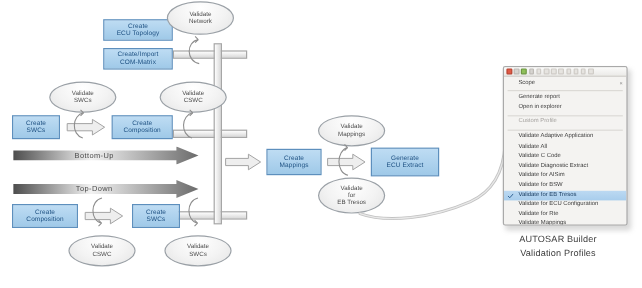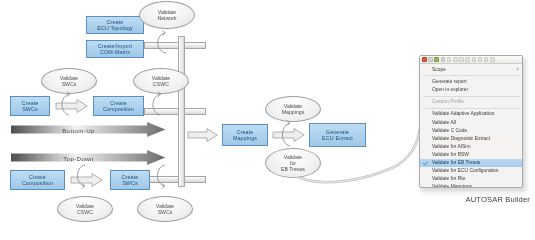--- a/index.html
+++ b/index.html
@@ -93,21 +93,21 @@
     position:absolute;left:3.4px;top:1.6px;width:5px;height:5px;
   }
   .mi .chk svg{display:block;}
   .mi .sub{position:absolute;right:3px;top:0;color:#8a8a8a;font-size:4.6px;}
   .msep{height:1px;margin:1.6px 3px;background:#dcdad6;}
 
   
   .callout{position:absolute;left:0;top:0;width:535px;height:234px;pointer-events:none;}
 
   .caption{
-    position:absolute;text-align:right;color:#3d3d3d;
+    position:absolute;text-align:center;color:#3d3d3d;
     font-size:7.6px;line-height:10.5px;letter-spacing:.15px;
   }
 </style>
 </head>
 <body>
 
 <div class="canvas">
 
   <div class="hbar" style="left:144px;top:42px;width:62px;height:7px;"></div>
   <div class="hbar" style="left:144px;top:108px;width:62px;height:7px;"></div>
@@ -358,15 +358,16 @@
             </svg>
           </span><span>Validate for EB Tresos</span></div>
         <div class="mi"><span>Validate for ECU Configuration</span></div>
         <div class="mi"><span>Validate for Rte</span></div>
         <div class="mi"><span>Validate Mappings</span></div>
       </div>
   </div>
 
   <div class="caption" style="left:400px;top:195px;width:130px;">
     <div>AUTOSAR Builder</div>
+    <div>Validation Profiles</div>
   </div>
 
 </div>
 
 </body></html>

